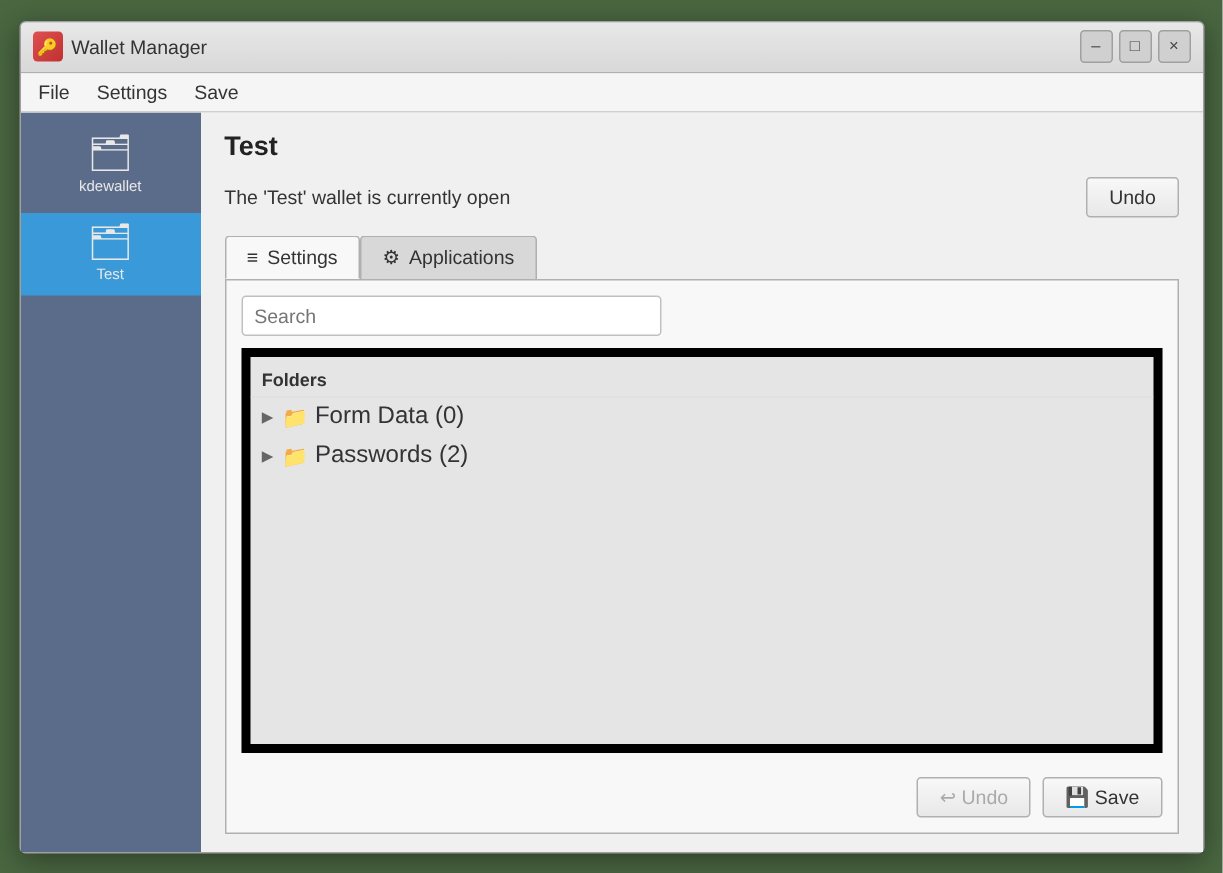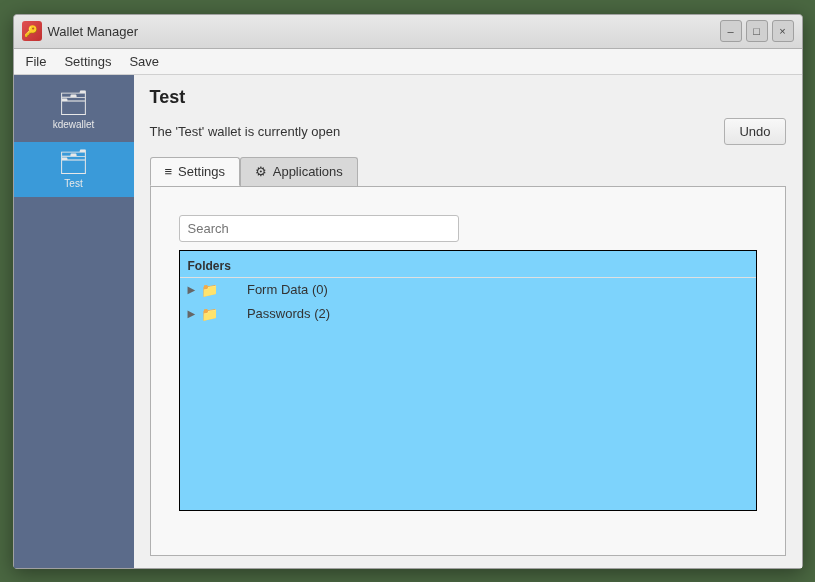--- a/index.html
+++ b/index.html
@@ -178,36 +178,36 @@
       background: #f8f8f8;
       border-bottom: 1px solid #f8f8f8;
       z-index: 1;
     }
     .tab-panel {
       background: #f8f8f8;
       border: 1px solid #b0b0b0;
       flex: 1;
       display: flex;
       flex-direction: column;
-      padding: 28px;
+      padding: 10px;
       gap: 8px;
     }
     .search-input {
       width: 280px;
       padding: 5px 8px;
       border: 1px solid #c0c0c0;
       border-radius: 3px;
       background: white;
       font-size: 13px;
       color: #333;
       outline: none;
     }
     .folders-panel {
-      background: #7dd3fc;
-      border: 1px solid #000000;
+      background: #e5e5e5;
+      border: 6px solid #000000;
       flex: 1;
       overflow-y: auto;
       padding: 4px 0;
     }
     .folders-header {
       padding: 4px 8px 4px 8px;
       font-weight: bold;
       font-size: 12px;
       color: #333;
       border-bottom: 1px solid #e0e0e0;
@@ -223,22 +223,21 @@
     .folder-arrow {
       font-size: 10px;
       color: #666;
       width: 10px;
     }
     .folder-icon {
       font-size: 14px;
       color: #8b6914;
     }
     .folder-name {
-      font-size: 13px;
-      margin-left: 24px;
+      font-size: 16px;
     }
     .bottom-buttons {
       display: flex;
       justify-content: flex-end;
       gap: 8px;
       margin-top: 8px;
     }
   </style>
 </head>
 <body>
@@ -309,17 +308,23 @@
             <span class="folder-name">Form Data (0)</span>
           </div>
           <div class="folder-item">
             <span class="folder-arrow">▶</span>
             <span class="folder-icon">📁</span>
             <span class="folder-name">Passwords (2)</span>
           </div>
         </div>
 
         <div class="bottom-buttons">
+          <button class="btn" disabled="">
+            <span>↩ </span><span>Undo</span>
+          </button>
+          <button class="btn">
+            <span>💾 </span><span>Save</span>
+          </button>
         </div>
       </div>
     </div>
   </div>
 </div>
 
 </body></html>

